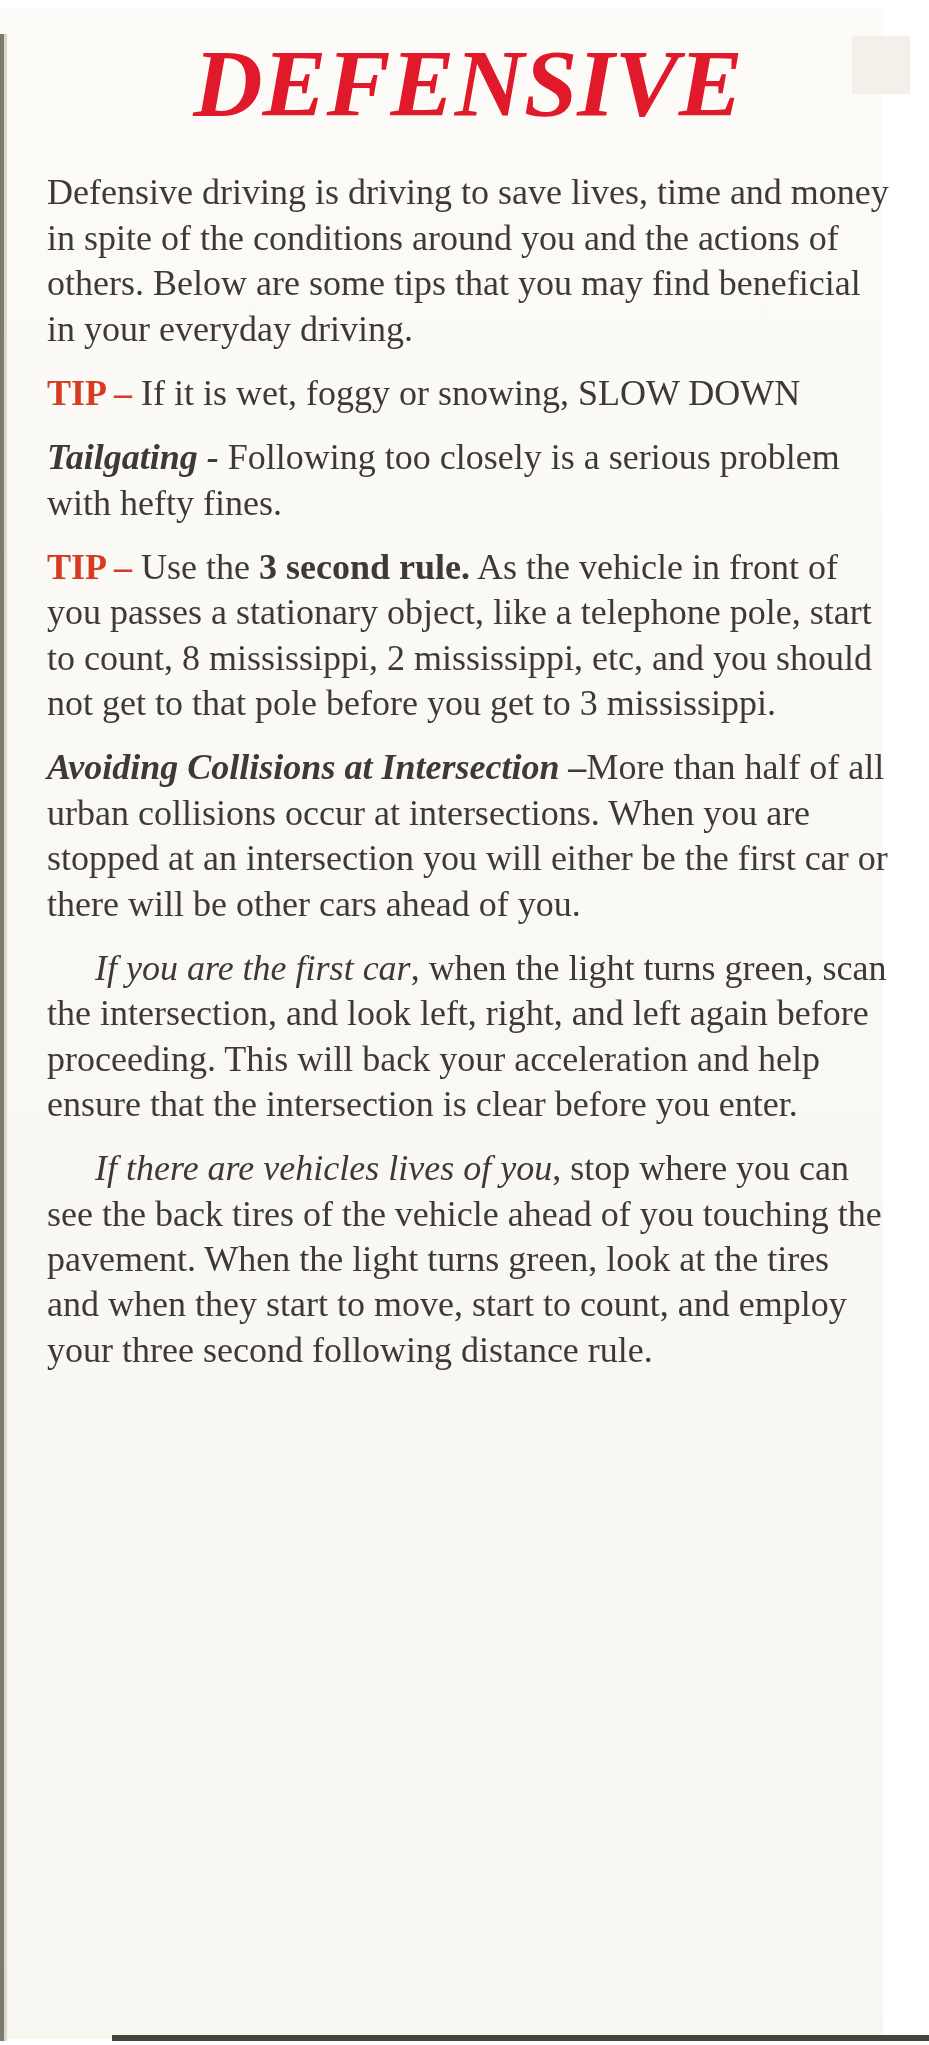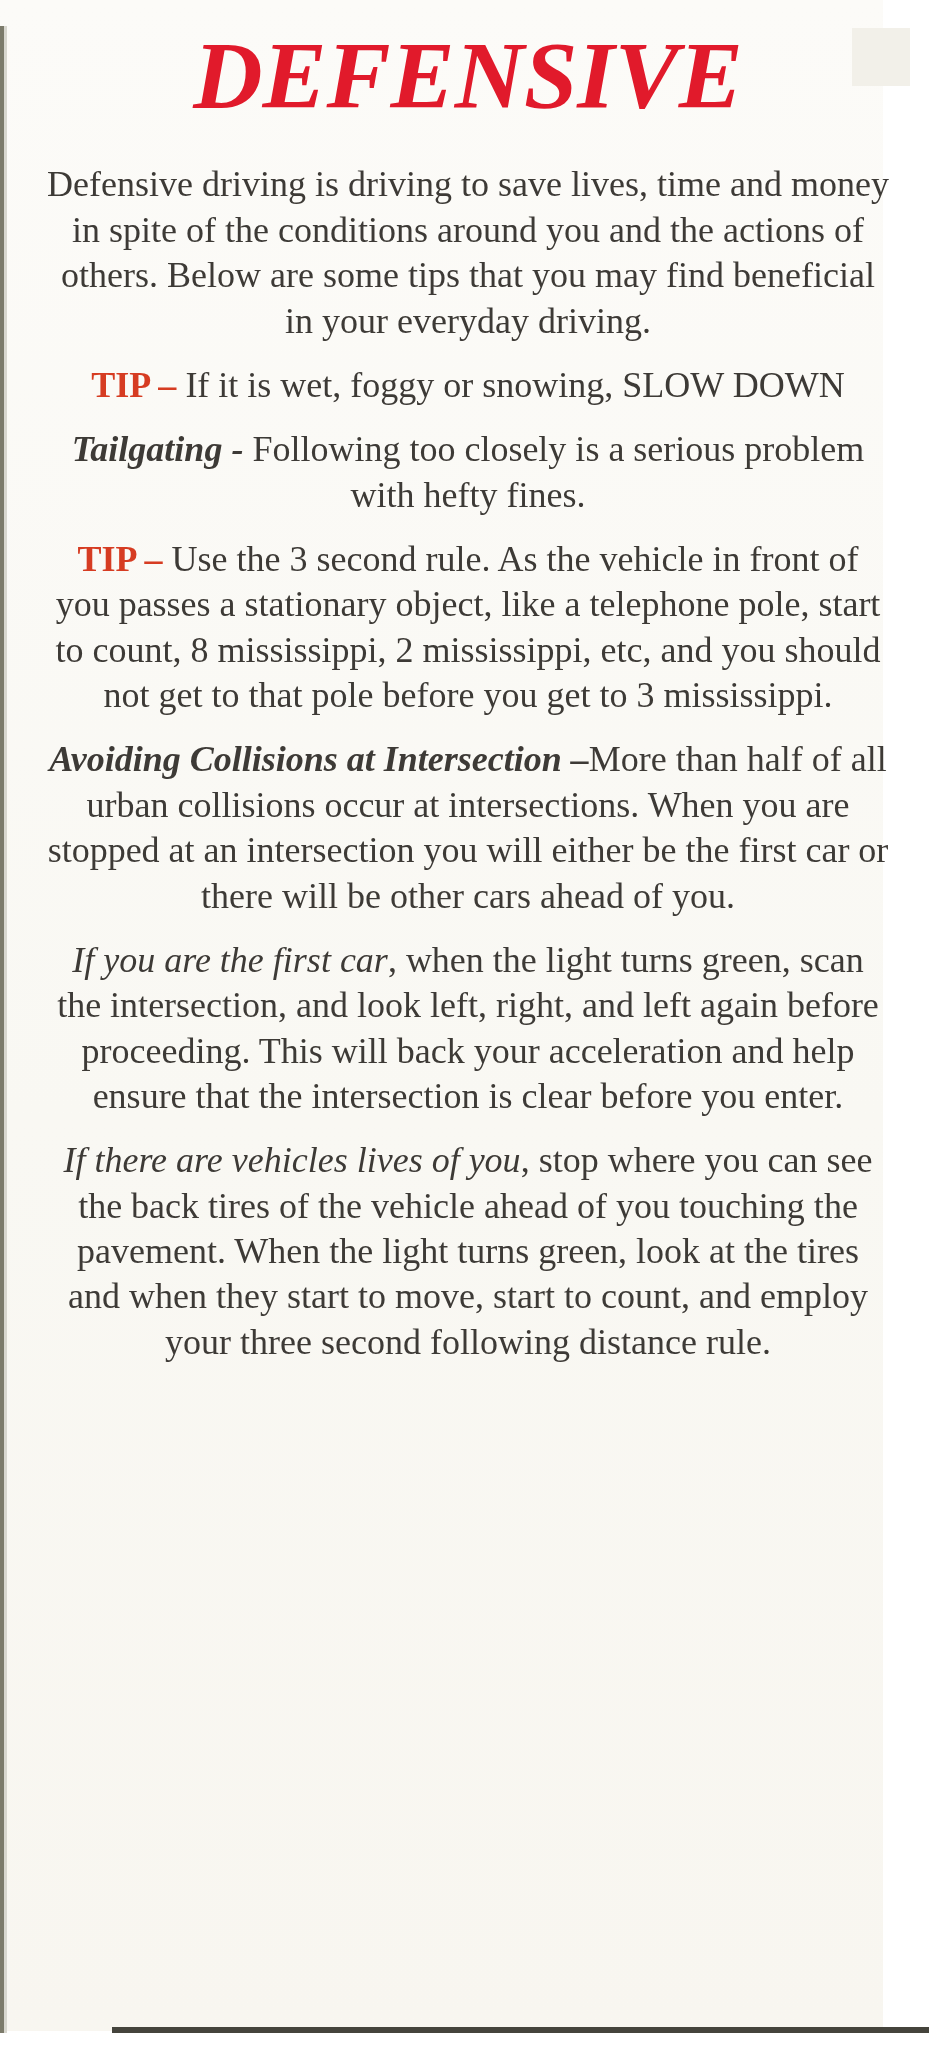--- a/index.html
+++ b/index.html
@@ -4,21 +4,21 @@
 <style>
   html, body { margin: 0; padding: 0; }
   body {
     width: 929px; height: 2045px;
     background: #ffffff;
     position: relative;
     overflow: hidden;
     font-family: "Liberation Serif", serif;
   }
   .page {
-    position: absolute; left: 0; top: 0; width: 883px; height: 2031px;
+    position: absolute; left: 0; top: 8px; width: 883px; height: 2031px;
     background: linear-gradient(180deg, #fcfbf8 0%, #f9f8f3 55%, #f8f6f0 100%);
   }
   .edge-left {
     position: absolute; left: 0; top: 26px; width: 4px; height: 2007px;
     background: #7c7b6b;
   }
   .edge-left-soft {
     position: absolute; left: 4px; top: 26px; width: 3px; height: 2007px;
     background: #d8d7cf;
   }
@@ -45,34 +45,34 @@
   }
   .article {
     margin-top: 32px;
     font-size: 36px;
     line-height: 1.26;
     color: #3d3a36;
   }
   .article p { margin: 0 0 19px 0; }
   .run-normal { }
   .run-lead   { font-weight: 700; font-style: italic; }
-  .run-italic { font-style: italic; }
-  .run-bold   { font-weight: 400; }
+  .run-italic { font-style: italic; margin-left: 48px; }
+  .run-bold   { font-weight: 700; }
   .run-tip    { color: var(--tip-red, #d63c22); font-weight: bold; }
 </style>
 </head>
 <body>
 
 <div class="page">
   <div class="artifact-topright"></div>
   <div class="content">
     <div class="title">
       <div>DEFENSIVE</div>
     </div>
-    <div class="article" id="article-body" style="color: rgb(61, 58, 54); text-align: center;">
+    <div class="article" id="article-body" style="color: rgb(61, 58, 54);">
         <p><span class="run-normal">Defensive driving is driving to save lives, time and money in spite of the conditions around you and the actions of others. Below are some tips that you may find beneficial in your everyday driving.</span></p>
         <p><span class="run-tip">TIP – </span><span class="run-normal">If it is wet, foggy or snowing, SLOW DOWN</span></p>
         <p><span class="run-lead">Tailgating - </span><span class="run-normal">Following too closely is a serious problem with hefty fines.</span></p>
         <p><span class="run-tip">TIP – </span><span class="run-normal">Use the </span><span class="run-bold">3 second rule.</span><span class="run-normal"> As the vehicle in front of you passes a stationary object, like a telephone pole, start to count, 8 mississippi, 2 mississippi, etc, and you should not get to that pole before you get to 3 mississippi.</span></p>
         <p><span class="run-lead">Avoiding Collisions at Intersection –</span><span class="run-normal">More than half of all urban collisions occur at intersections. When you are stopped at an intersection you will either be the first car or there will be other cars ahead of you.</span></p>
         <p><span class="run-italic">If you are the first car</span><span class="run-normal">, when the light turns green, scan the intersection, and look left, right, and left again before proceeding. This will back your acceleration and help ensure that the intersection is clear before you enter.</span></p>
         <p><span class="run-italic">If there are vehicles lives of you</span><span class="run-normal">, stop where you can see the back tires of the vehicle ahead of you touching the pavement. When the light turns green, look at the tires and when they start to move, start to count, and employ your three second following distance rule.</span></p>
       </div>
   </div>
   <div class="edge-left-soft"></div>

